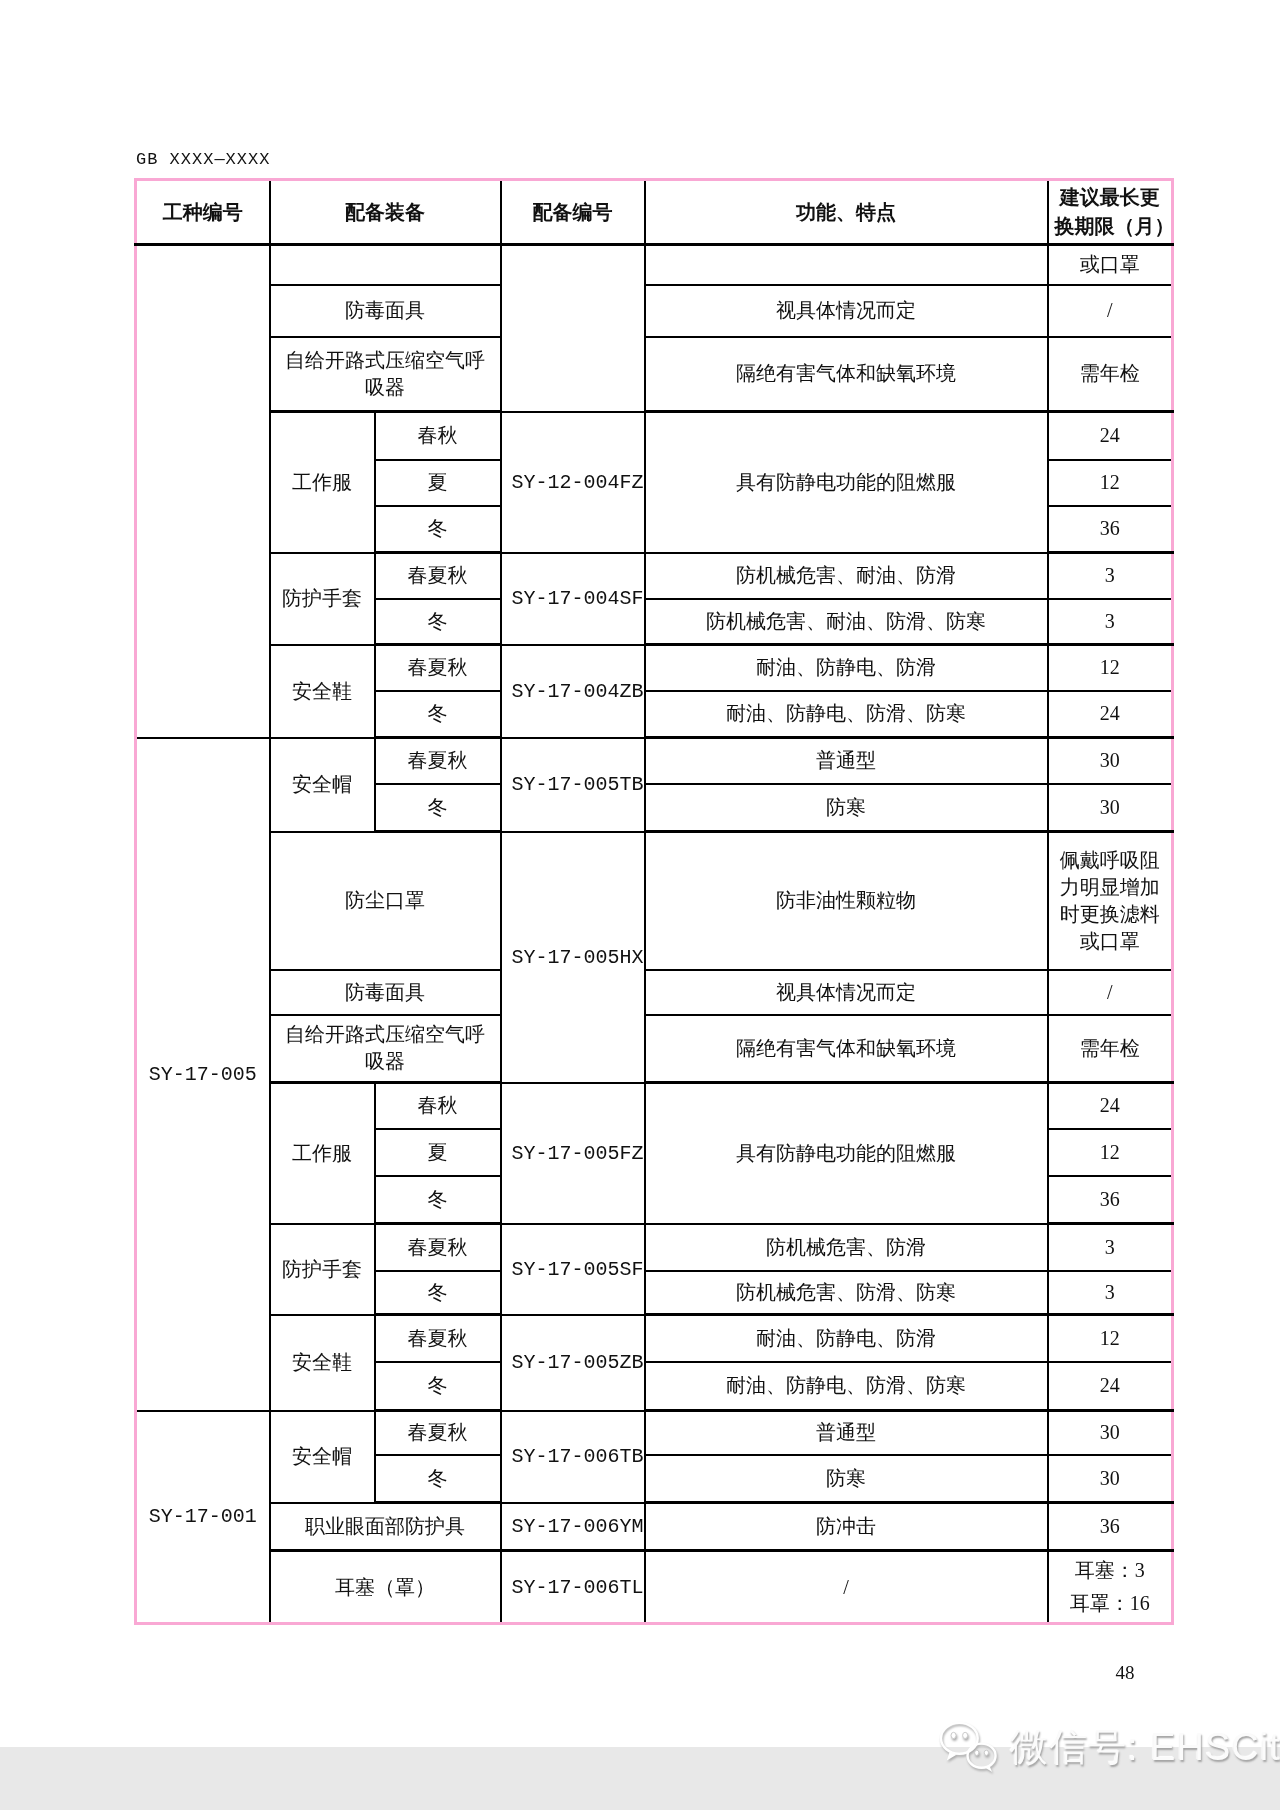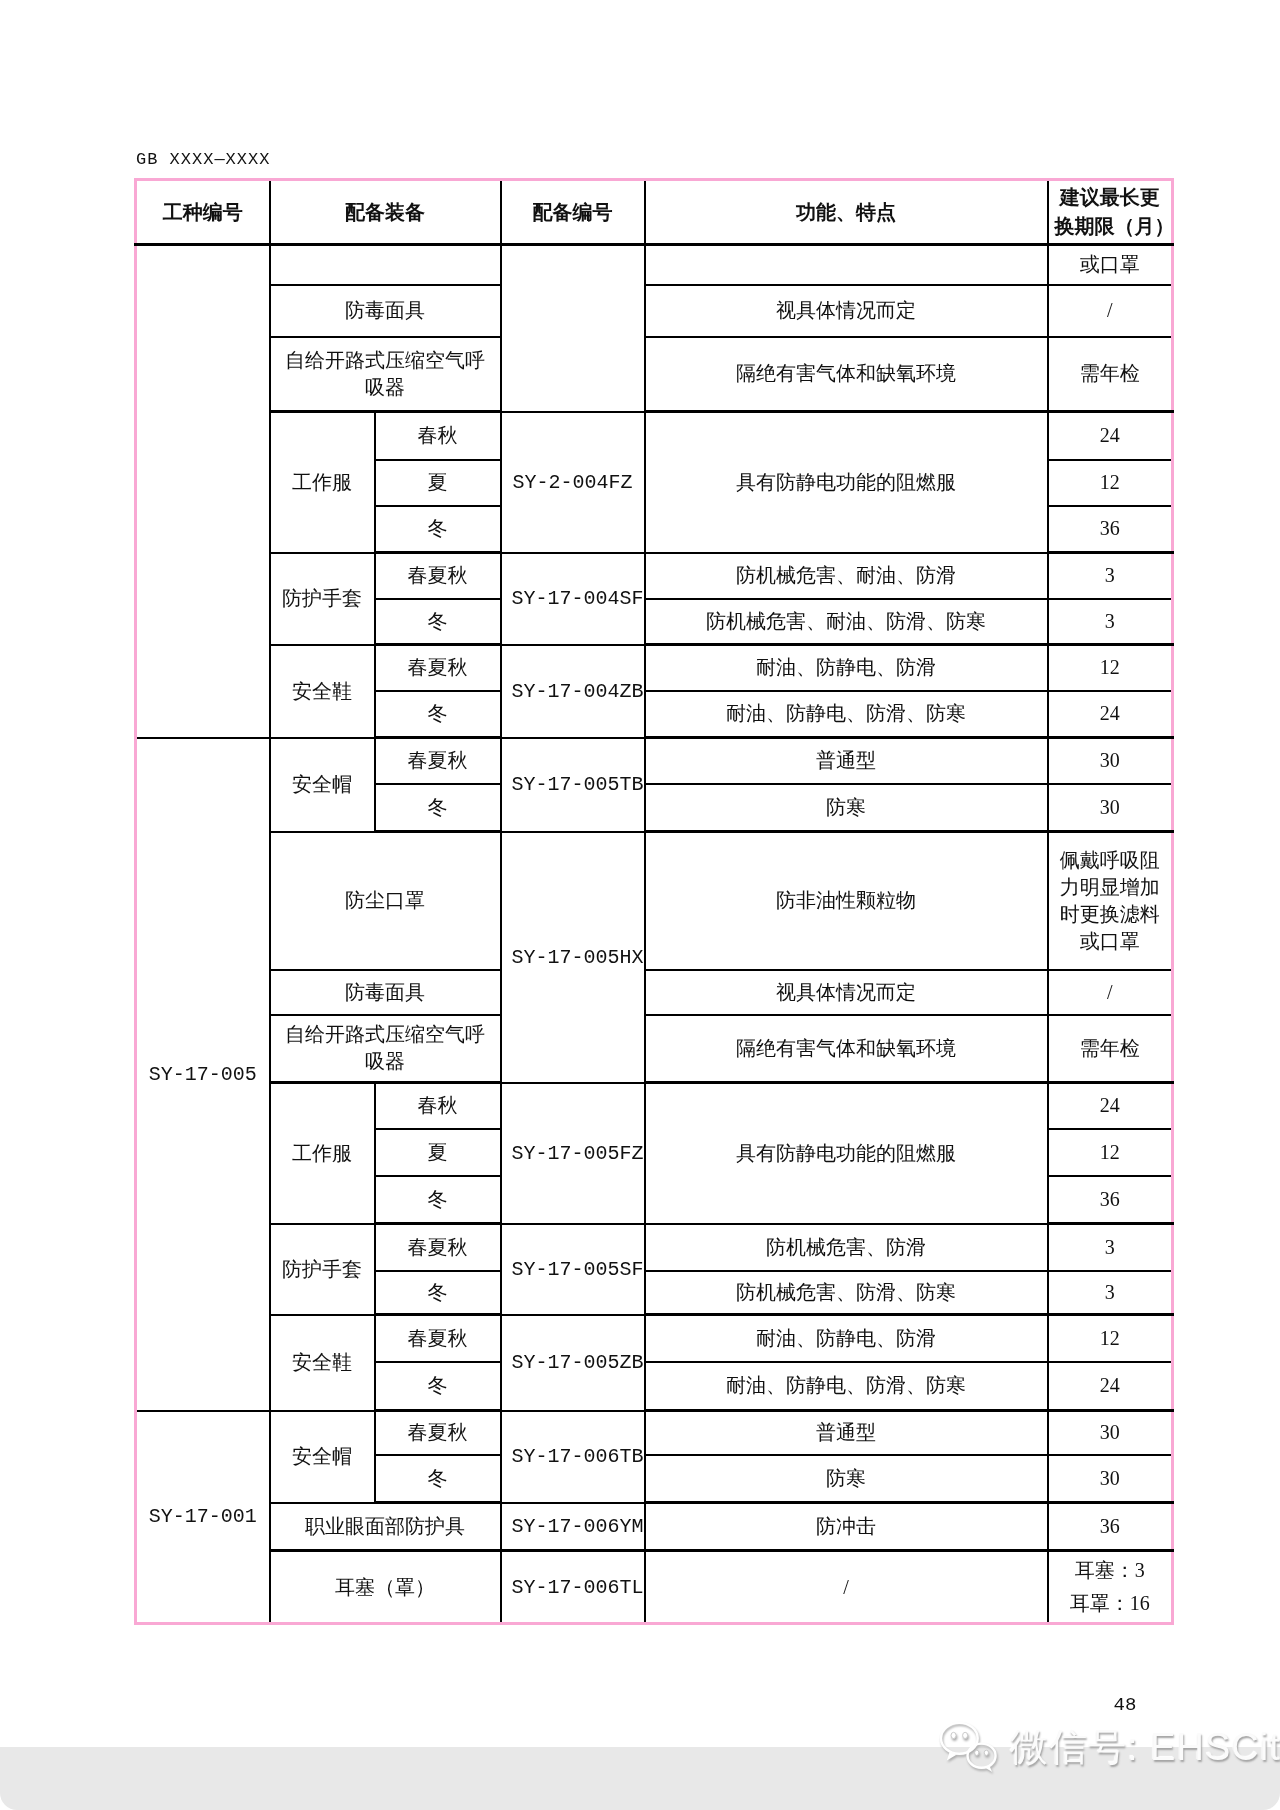--- a/index.html
+++ b/index.html
@@ -4,21 +4,20 @@
 <style>
   html,body{margin:0;padding:0;background:#ffffff;}
   .page{
     position:relative;
     width:1280px;
     height:1810px;
     background:#ffffff;
     overflow:hidden;
     font-family:"Liberation Serif", serif;
     color:#111111;
-    border-radius:17px;
   }
   .doc-code{
     position:absolute;
     left:136px;
     top:150px;
     font-family:"Liberation Mono", monospace;
     font-size:17px;
     letter-spacing:1px;
     color:#111;
     white-space:nowrap;
@@ -61,22 +60,21 @@
   td.equip2{ padding:2px 12px; }
   .hline{ display:block; white-space:nowrap; line-height:29px; }
   .vline{ display:block; white-space:nowrap; line-height:33px; }
   .page-number{
     position:absolute;
     left:1100px;
     top:1662px;
     width:50px;
     text-align:center;
     font-size:19px;
-    font-family:Liberation Mono, monospace;
-    margin-top:32px;
+    font-family:Liberation Serif, serif;
   }
   .bottom-band{
     position:absolute;
     left:0;
     top:1747px;
     width:1280px;
     height:63px;
     background:#e8e8e8;
   }
   .watermark{
@@ -141,21 +139,21 @@
         <td>/</td>
       </tr>
       <tr style="height:75px" class="gb">
         <td colspan="2" class="equip2">自给开路式压缩空气呼吸器</td>
         <td class="fn">隔绝有害气体和缺氧环境</td>
         <td>需年检</td>
       </tr>
       <tr style="height:48px">
         <td rowspan="3">工作服</td>
         <td>春秋</td>
-        <td class="code" rowspan="3">SY-2-004FZ</td>
+        <td class="code" rowspan="3">SY-12-004FZ</td>
         <td class="fn" rowspan="3">具有防静电功能的阻燃服</td>
         <td>24</td>
       </tr>
       <tr style="height:46px">
         <td>夏</td>
         <td>12</td>
       </tr>
       <tr style="height:47px" class="gb">
         <td>冬</td>
         <td>36</td>

